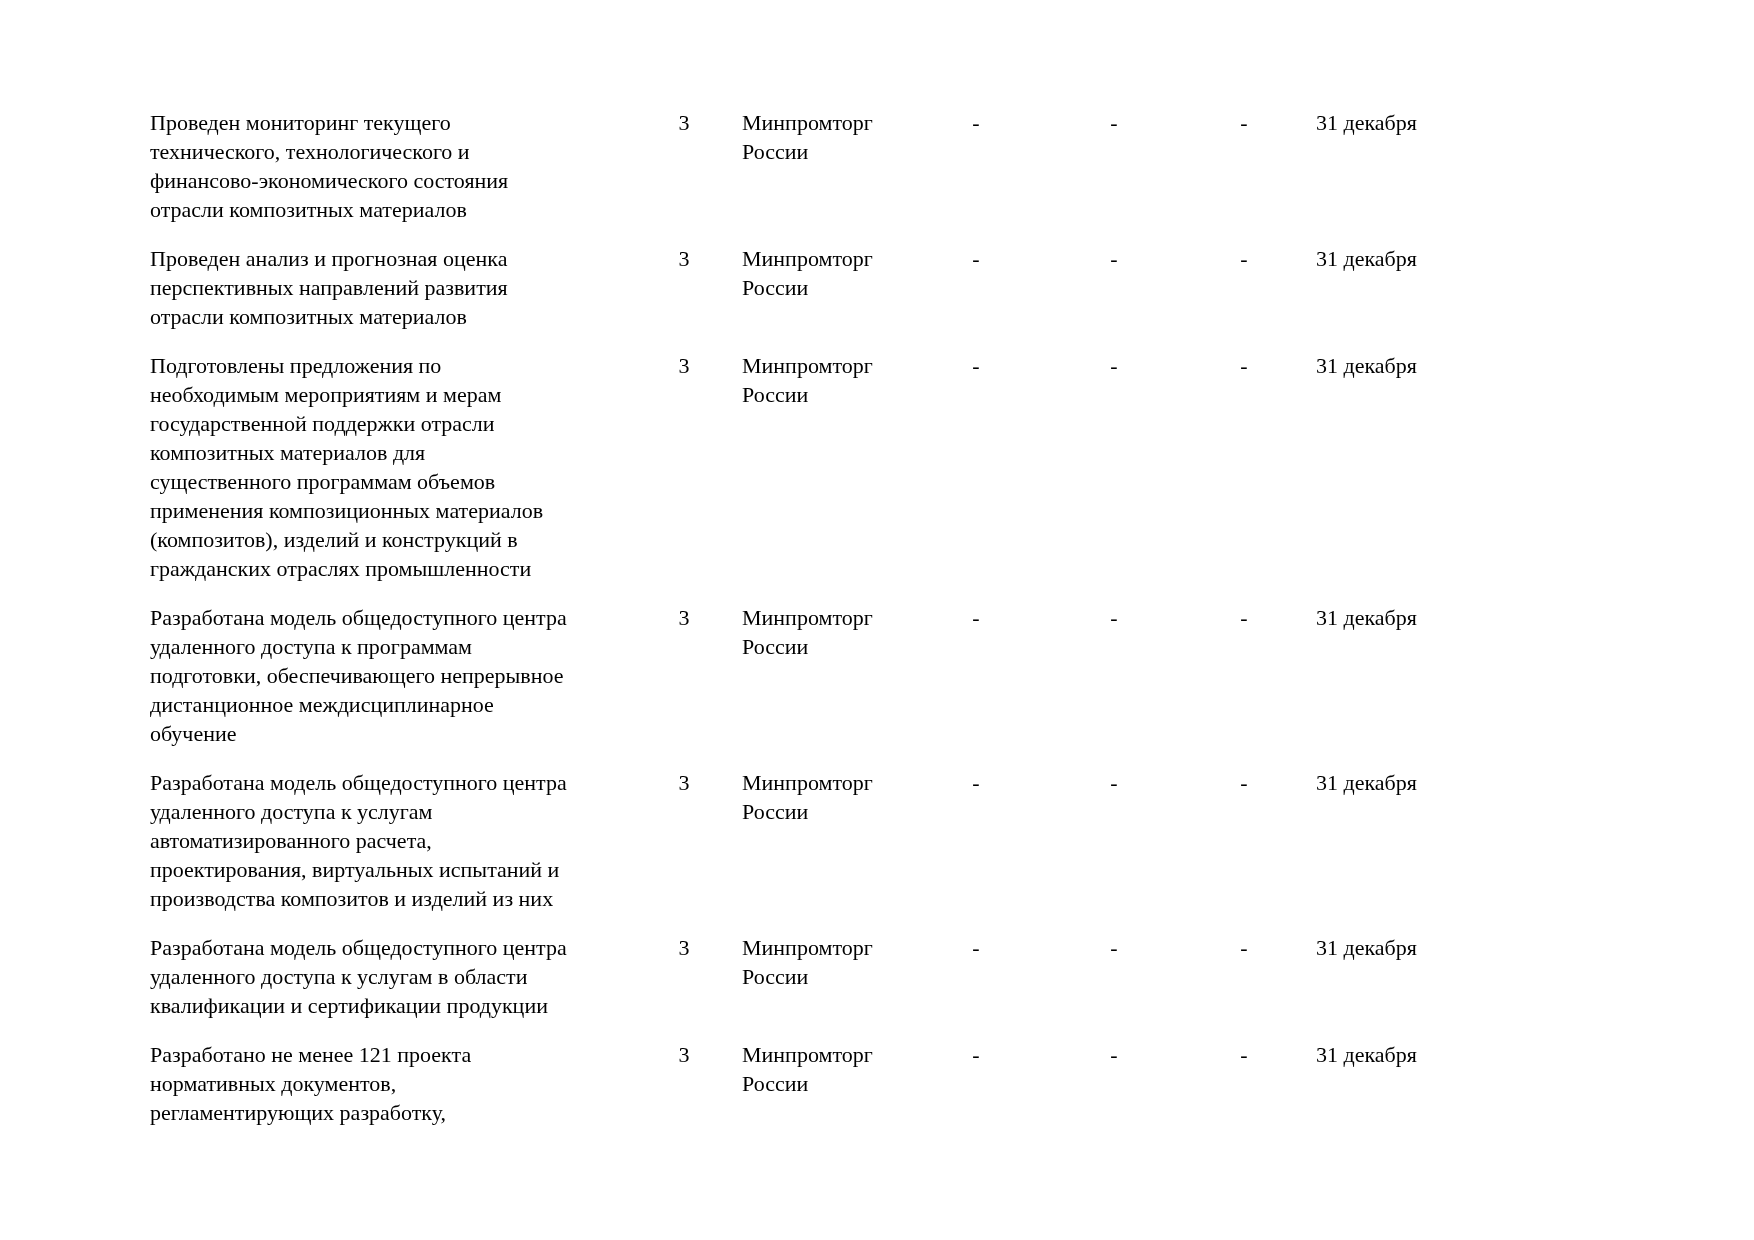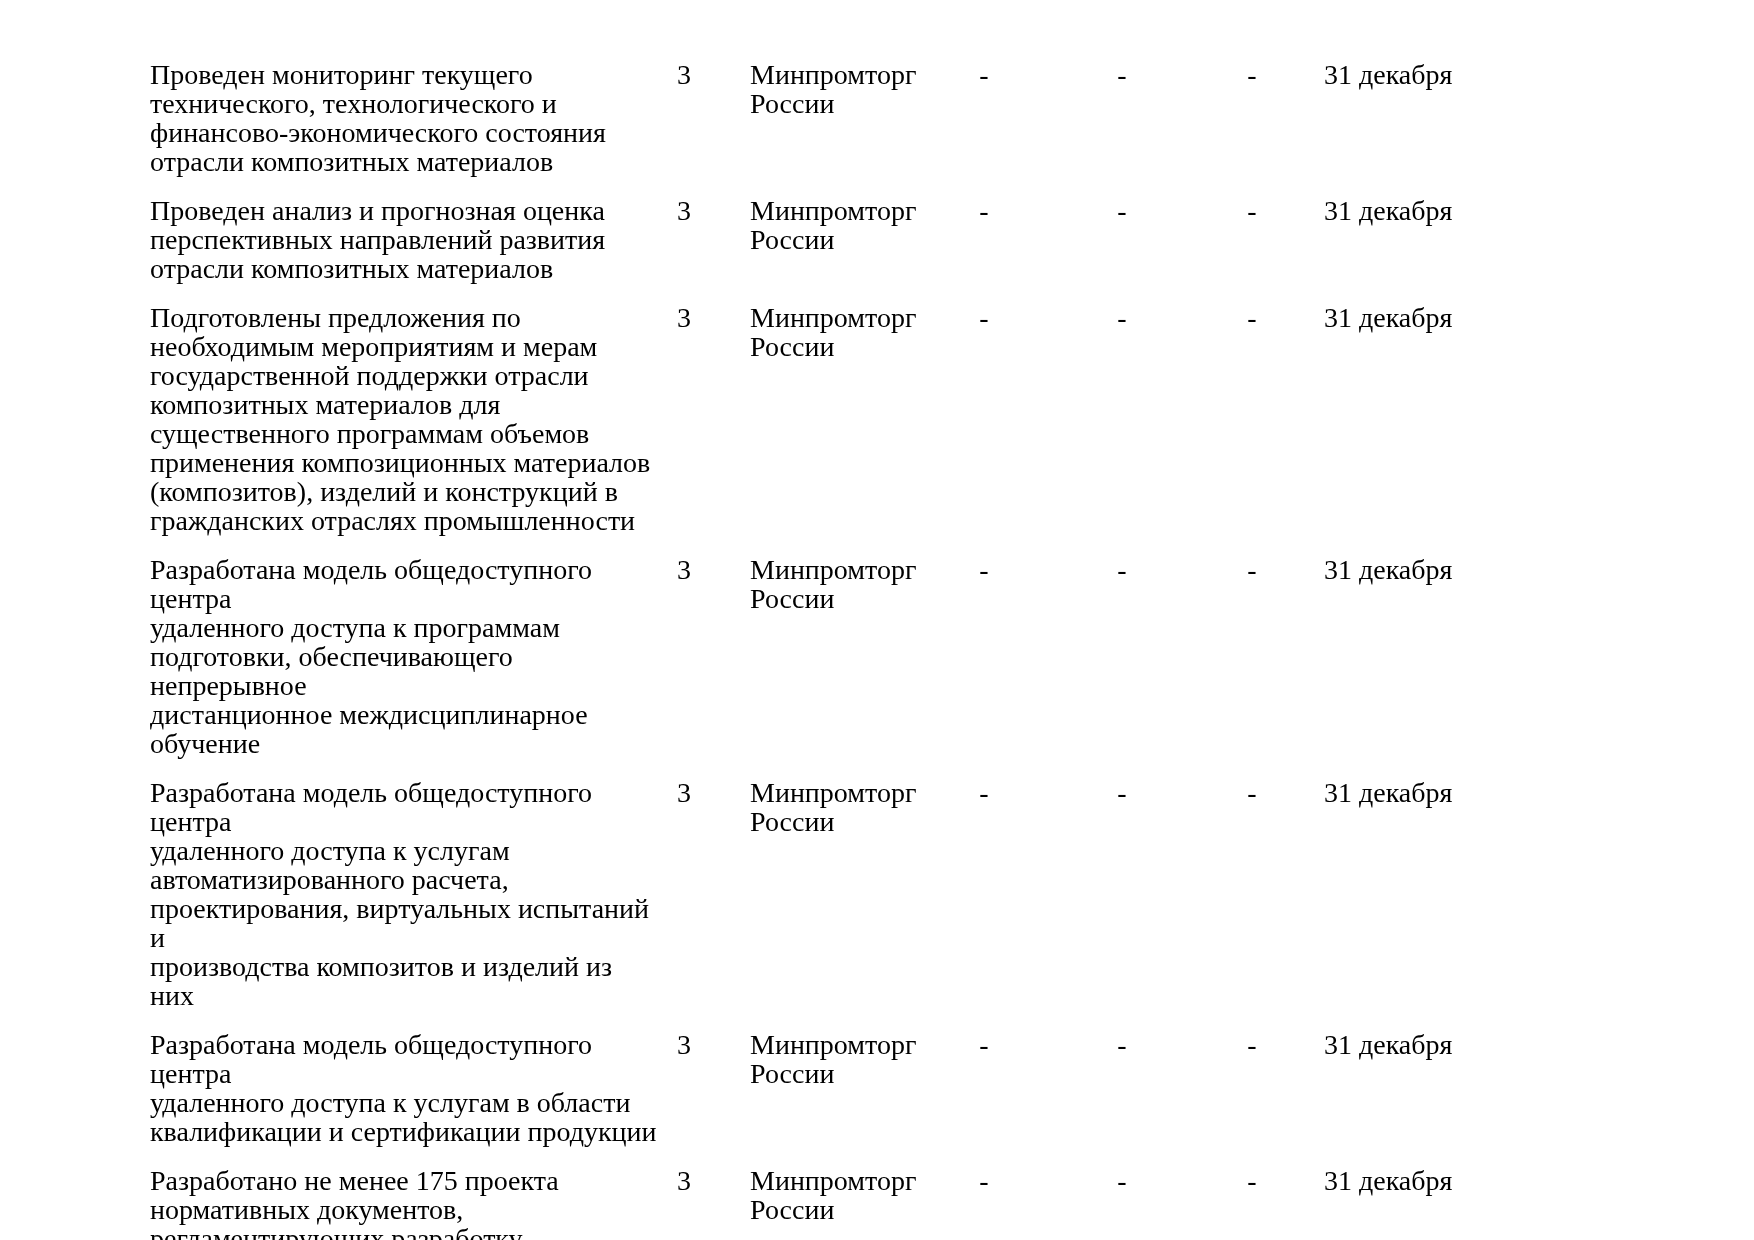--- a/index.html
+++ b/index.html
@@ -7,43 +7,43 @@
     padding: 0;
     background: #e8e8e8;
   }
   .page {
     position: relative;
     width: 1754px;
     height: 1240px;
     background: #ffffff;
     overflow: hidden;
     box-sizing: border-box;
-    padding-top: 60px;
+    padding-top: 108px;
     font-family: "Liberation Serif", "DejaVu Serif", serif;
-    font-size: 28px;
+    font-size: 22px;
     line-height: 29px;
     color: #000000;
   }
   .table {
     display: block;
   }
   .row {
     display: flex;
     align-items: flex-start;
     margin-bottom: 20px;
   }
   .cell {
     flex: 0 0 auto;
     white-space: pre;      
   }
   .c-spacer   { width: 150px; }
   .c-result   { width: 512px; white-space: pre-line; }
   .c-qty      { width: 44px;  text-align: center; }
   .c-gap      { width: 36px; }
-  .c-org      { width: 164px; white-space: pre-line; margin-left: 8px; }
+  .c-org      { width: 164px; white-space: pre-line; }
   .c-d1       { width: 140px; text-align: center; }
   .c-d2       { width: 136px; text-align: center; }
   .c-d3       { width: 124px; text-align: center; }
   .c-deadline { padding-left: 10px; text-align: center; }
 </style>
 </head>
 <body>
 
 <div class="page">
   <div class="table" id="rows-container">
@@ -142,21 +142,21 @@
     <div class="cell c-org">Минпромторг
 России</div>
     <div class="cell c-d1">-</div>
     <div class="cell c-d2">-</div>
     <div class="cell c-d3">-</div>
     <div class="cell c-deadline">31 декабря</div>
   </div>
 
   <div class="row">
     <div class="cell c-spacer"></div>
-    <div class="cell c-result">Разработано не менее 175 проекта
+    <div class="cell c-result">Разработано не менее 121 проекта
 нормативных документов,
 регламентирующих разработку,</div>
     <div class="cell c-qty">3</div>
     <div class="cell c-gap"></div>
     <div class="cell c-org">Минпромторг
 России</div>
     <div class="cell c-d1">-</div>
     <div class="cell c-d2">-</div>
     <div class="cell c-d3">-</div>
     <div class="cell c-deadline">31 декабря</div>

